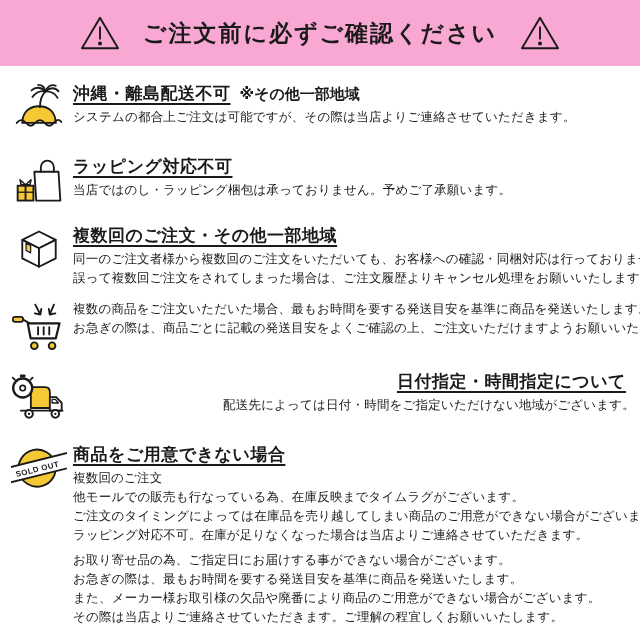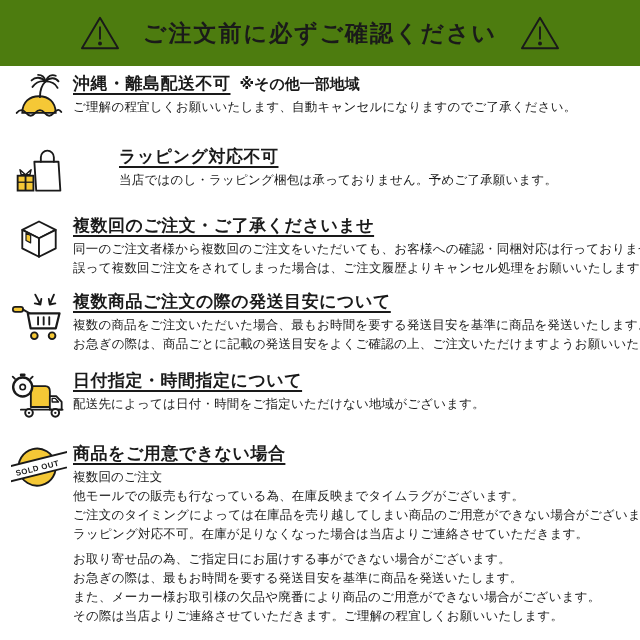--- a/index.html
+++ b/index.html
@@ -2,43 +2,43 @@
 <html><head>
 <meta charset="utf-8">
 <style>
   html,body { margin:0; padding:0; }
   body {
     width:640px; height:640px; background:#ffffff; overflow:hidden;
     font-family:"Liberation Sans","DejaVu Sans",sans-serif;
     color:#1a1a1a;
   }
   .banner {
-    height:66px; background:#4d7c0f;
+    height:66px; background:#f9a8d4;
     display:flex; align-items:center; justify-content:center; gap:22px;
   }
   .banner-title { font-size:23px; font-weight:bold; letter-spacing:2px; }
   .warn-svg { width:42px; height:38px; display:block; }
   main { padding:6px 5px 0 10px; }
   .section { display:flex; align-items:flex-start; }
   .icon-cell { width:58px; flex:0 0 58px; display:flex; justify-content:center; padding-top:1px; }
   .icon-cell svg { display:block; }
   .content { flex:1; min-width:0; padding-left:5px; }
   .title-row { margin-bottom:3px; white-space:nowrap; }
   .sec-title {
     font-size:17px; font-weight:bold; letter-spacing:0.5px;
     text-decoration:underline; text-underline-offset:4px; text-decoration-thickness:1.5px;
   }
   .sec-suffix { font-size:15px; font-weight:bold; margin-left:9px; }
   .body-line { font-size:12.5px; line-height:19px; letter-spacing:0.2px; white-space:nowrap; }
   .gap-line { height:6px; }
-  .mt1 { }
-  .mt2 { margin-top:20px;gap:46px; }
+  .mt1 { margin-top:10px; }
+  .mt2 { margin-top:20px; }
   .mt3 { margin-top:16px; }
   .mt4 { margin-top:12px; }
-  .mt5 { margin-top:15px; }
+  .mt5 { margin-top:15px;text-align:right; }
   .mt6 { margin-top:18px; }
   .stroke { fill:none; stroke:#1a1a1a; stroke-width:2; stroke-linecap:round; stroke-linejoin:round; }
 </style>
 </head>
 <body>
 
 <header class="banner">
   <span>
     <svg class="warn-svg" viewBox="0 0 44 40">
       <path class="stroke" stroke-width="2.6" d="M22 4 L41 36 H3 Z"></path>
@@ -69,21 +69,21 @@
         <path class="stroke" d="M35 9 C40 4 46 5 49 9"></path>
         <path class="stroke" d="M35 9 C41 9 46 12 48 16"></path>
         <path class="stroke" d="M35 9 C34 4 31 2 27 2"></path>
         <path class="stroke" d="M35 9 C37 3 42 1 46 3"></path>
       </svg>
     </div>
     <div class="content">
       <div class="title-row">
         <span class="sec-title">沖縄・離島配送不可</span><span class="sec-suffix">※その他一部地域</span>
       </div>
-      <div class="body-line">ご理解の程宜しくお願いいたします、自動キャンセルになりますのでご了承ください。</div>
+      <div class="body-line">システムの都合上ご注文は可能ですが、その際は当店よりご連絡させていただきます。</div>
     </div>
   </div>
 
   <div class="section mt2">
     <div class="icon-cell">
       <svg width="52" height="52" viewBox="0 0 56 56">
         <path d="M23 17 L49 17 L51 48 L25 48 Z" fill="#ffffff" stroke="#1a1a1a" stroke-width="2" stroke-linejoin="round"></path>
         <path class="stroke" d="M30 17 V12 a7 7 0 0 1 14 0 V17"></path>
         <rect x="5" y="32" width="17" height="16" fill="#F5C836" stroke="#1a1a1a" stroke-width="2"></rect>
         <line x1="13.5" y1="32" x2="13.5" y2="48" stroke="#1a1a1a" stroke-width="2"></line>
@@ -104,21 +104,21 @@
     <div class="icon-cell">
       <svg width="52" height="52" viewBox="0 0 56 56">
         <path d="M28 7 L46 16 L28 25 L10 16 Z" fill="#ffffff" stroke="#1a1a1a" stroke-width="2" stroke-linejoin="round"></path>
         <path d="M10 16 V36 L28 45 V25 Z" fill="#ffffff" stroke="#1a1a1a" stroke-width="2" stroke-linejoin="round"></path>
         <path d="M46 16 V36 L28 45 V25 Z" fill="#ffffff" stroke="#1a1a1a" stroke-width="2" stroke-linejoin="round"></path>
         <path d="M14 19.5 V27.5 L19 30 V22 Z" fill="#F5C836" stroke="#1a1a1a" stroke-width="1.3" stroke-linejoin="round"></path>
       </svg>
     </div>
     <div class="content">
       <div class="title-row">
-        <span class="sec-title">複数回のご注文・ご了承くださいませ</span><span class="sec-suffix"></span>
+        <span class="sec-title">複数回のご注文・その他一部地域</span><span class="sec-suffix"></span>
       </div>
       <div class="body-line">同一のご注文者様から複数回のご注文をいただいても、お客様への確認・同梱対応は行っておりません。</div>
       <div class="body-line">誤って複数回ご注文をされてしまった場合は、ご注文履歴よりキャンセル処理をお願いいたします。</div>
     </div>
   </div>
 
   <div class="section mt4">
     <div class="icon-cell">
       <svg width="56" height="54" viewBox="0 0 60 56">
         <rect x="2" y="16" width="11" height="5.5" rx="2.5" fill="#F5C836" stroke="#1a1a1a" stroke-width="1.8"></rect>
@@ -127,23 +127,20 @@
         <line class="stroke" stroke-width="2.2" x1="29" y1="27" x2="29" y2="35"></line>
         <line class="stroke" stroke-width="2.2" x1="35" y1="27" x2="35" y2="35"></line>
         <line class="stroke" stroke-width="2.2" x1="41" y1="27" x2="41" y2="35"></line>
         <circle cx="25" cy="47" r="3.6" fill="#F5C836" stroke="#1a1a1a" stroke-width="2"></circle>
         <circle cx="44" cy="47" r="3.6" fill="#F5C836" stroke="#1a1a1a" stroke-width="2"></circle>
         <path class="stroke" stroke-width="2.4" d="M26 3 L31.5 13.5 M31.5 13.5 l-6 -1.2 M31.5 13.5 l1 -6"></path>
         <path class="stroke" stroke-width="2.4" d="M46 3 L41.5 13.5 M41.5 13.5 l6 -1.2 M41.5 13.5 l-1 -6"></path>
       </svg>
     </div>
     <div class="content">
-      <div class="title-row">
-        <span class="sec-title">複数商品ご注文の際の発送目安について</span><span class="sec-suffix"></span>
-      </div>
       <div class="body-line">複数の商品をご注文いただいた場合、最もお時間を要する発送目安を基準に商品を発送いたします。</div>
       <div class="body-line">お急ぎの際は、商品ごとに記載の発送目安をよくご確認の上、ご注文いただけますようお願いいたします。</div>
     </div>
   </div>
 
   <div class="section mt5">
     <div class="icon-cell">
       <svg width="60" height="54" viewBox="0 0 64 58">
         <path d="M23 17 H39 Q44 17 44 23 V40 H23 Z" fill="#F5C836" stroke="#1a1a1a" stroke-width="2" stroke-linejoin="round"></path>
         <path d="M44 28 H51 L57 34.5 V43 H44 Z" fill="#ffffff" stroke="#1a1a1a" stroke-width="2" stroke-linejoin="round"></path>

